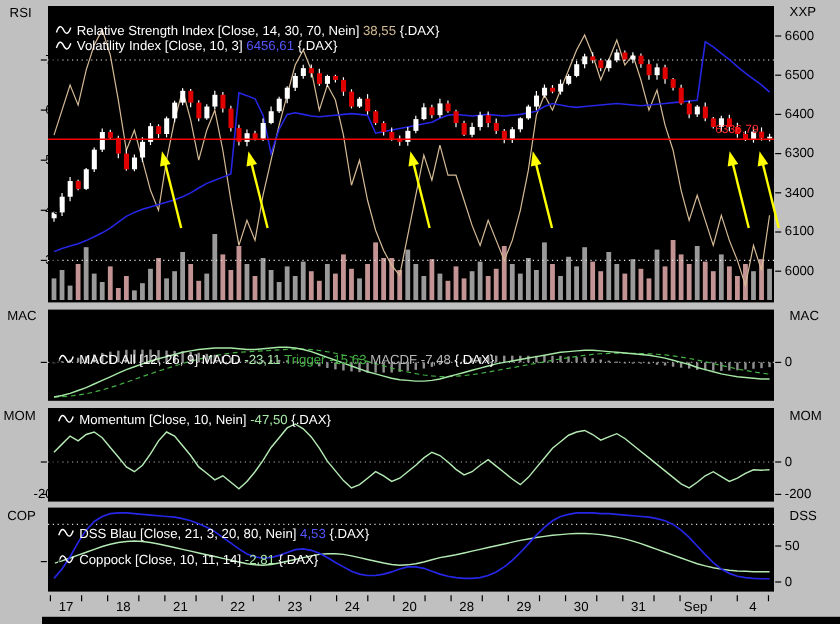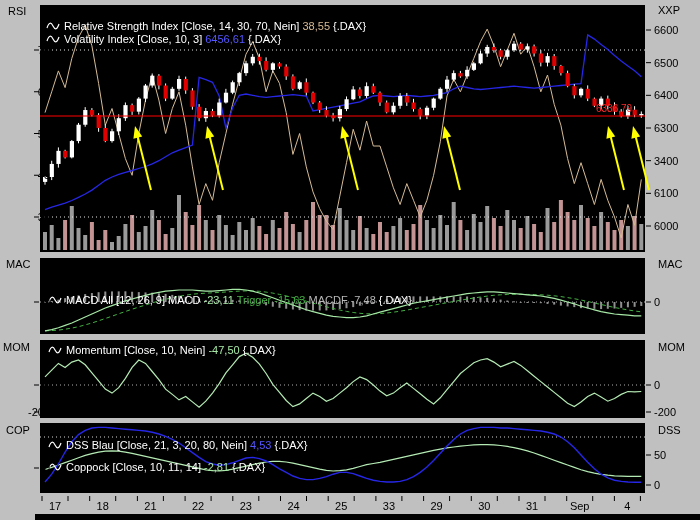--- a/index.html
+++ b/index.html
@@ -531,22 +531,22 @@
       <div class="tick-r" style="top:406px">-200</div>
       <div class="tick-l" style="top:462px">0</div>
       <div class="tick-r" style="top:449px">50</div>
       <div class="tick-r" style="top:479px">0</div>
       <div class="xlab" style="left:38px;top:500px">17</div>
       <div class="xlab" style="left:85.7px;top:500px">18</div>
       <div class="xlab" style="left:133.4px;top:500px">21</div>
       <div class="xlab" style="left:181.10000000000002px;top:500px">22</div>
       <div class="xlab" style="left:228.8px;top:500px">23</div>
       <div class="xlab" style="left:276.5px;top:500px">24</div>
-      <div class="xlab" style="left:324.20000000000005px;top:500px">25</div>
-      <div class="xlab" style="left:371.90000000000003px;top:500px">33</div>
+      <div class="xlab" style="left:324.20000000000005px;top:500px">20</div>
+      <div class="xlab" style="left:371.90000000000003px;top:500px">28</div>
       <div class="xlab" style="left:419.6px;top:500px">29</div>
       <div class="xlab" style="left:467.3px;top:500px">30</div>
       <div class="xlab" style="left:515px;top:500px">31</div>
       <div class="xlab" style="left:562.7px;top:500px">Sep</div>
       <div class="xlab" style="left:610.4000000000001px;top:500px">4</div>
     </div>
   <div id="bottom-bar"></div>
 </div>
 
 </body></html>

